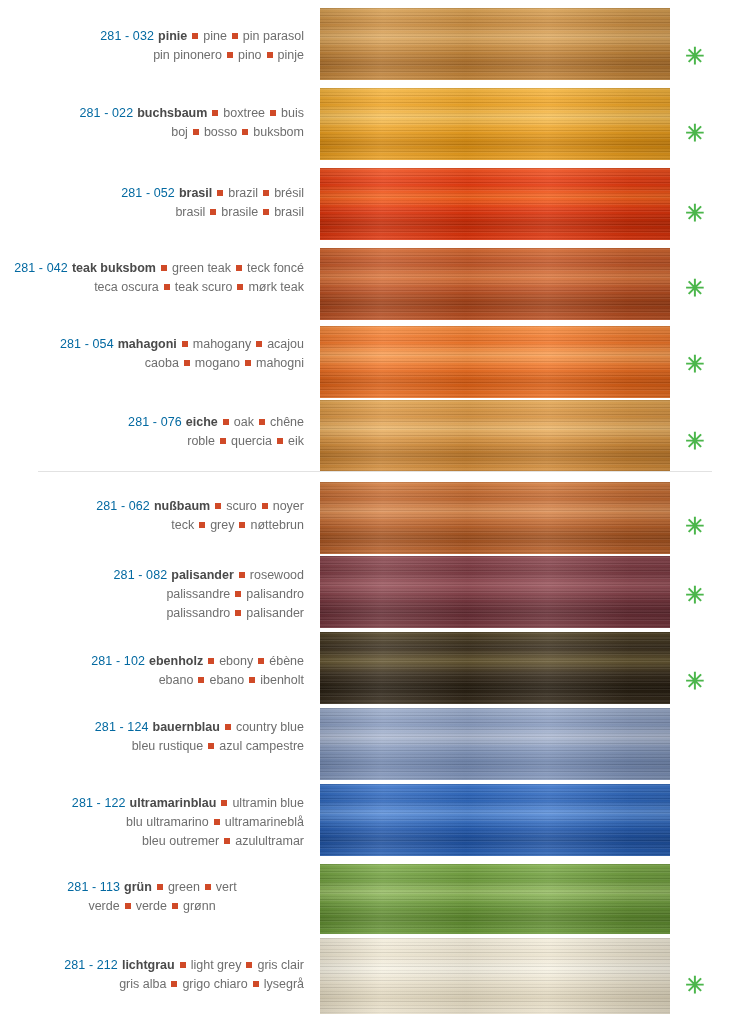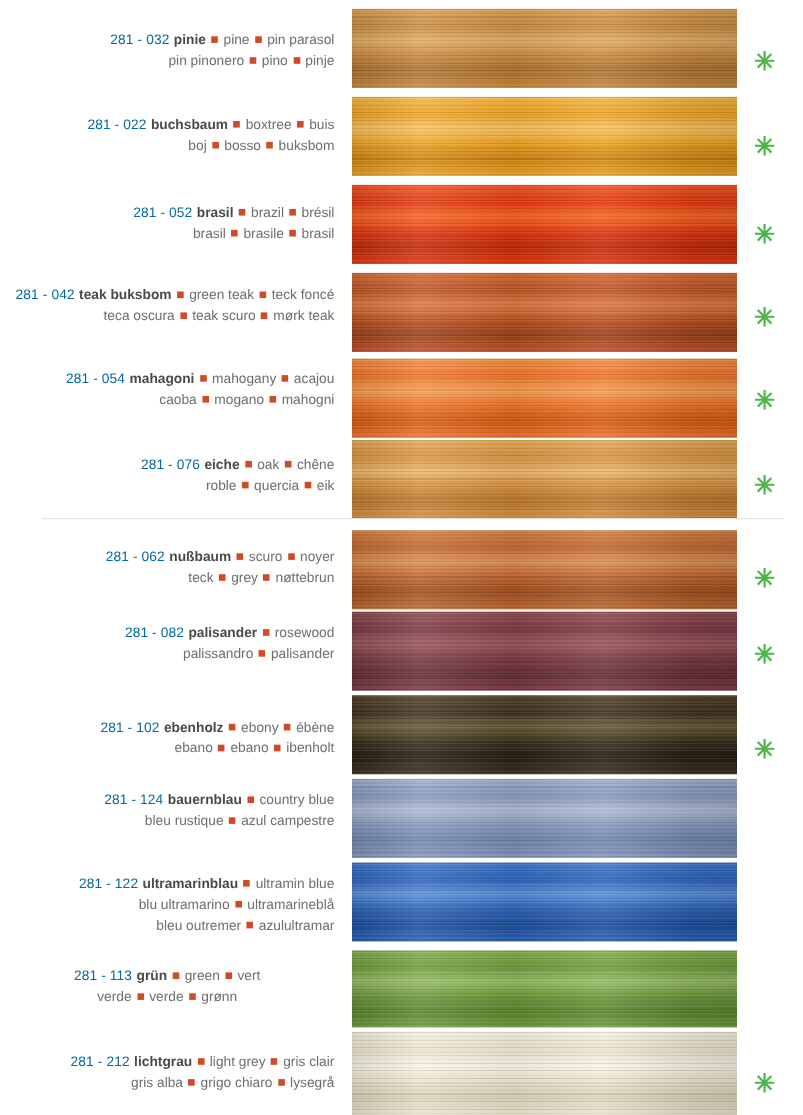--- a/index.html
+++ b/index.html
@@ -175,20 +175,21 @@
       <span class="label-line"><span class="tr">teck</span><span class="sep"></span><span class="tr">grey</span><span class="sep"></span><span class="tr">nøttebrun</span></span>
     </div>
     <div class="asterisk" style="top: 515px; color: rgb(76, 182, 76);">✳</div>
     <div class="swatch" style="top: 556px; height: 72px;">
       <div class="swatch-base" style="background: linear-gradient(rgb(142, 74, 82) 0%, rgb(123, 58, 66) 22%, rgb(156, 86, 94) 40%, rgb(123, 58, 66) 58%, rgb(99, 44, 51) 78%, rgb(123, 58, 66) 100%);"></div>
       <div class="swatch-grain" style="background: repeating-linear-gradient(rgba(0, 0, 0, 0.13) 0px, rgba(0, 0, 0, 0.13) 1px, rgba(255, 255, 255, 0.1) 1px, rgba(255, 255, 255, 0.1) 2px, rgba(0, 0, 0, 0) 2px, rgba(0, 0, 0, 0) 4px, rgba(0, 0, 0, 0.07) 4px, rgba(0, 0, 0, 0.07) 5px, rgba(255, 255, 255, 0.06) 5px, rgba(255, 255, 255, 0.06) 7px); opacity: 0.75;"></div>
       <div class="swatch-shade" style="background: linear-gradient(92deg, rgba(0, 0, 0, 0.1) 0%, rgba(255, 255, 255, 0.1) 18%, rgba(0, 0, 0, 0.05) 42%, rgba(255, 255, 255, 0.09) 65%, rgba(0, 0, 0, 0.09) 88%, rgba(0, 0, 0, 0.12) 100%);"></div>
     </div>
     <div class="row-labels" style="top: 566px;">
       <span class="label-line"><span class="code">281 - 082</span><span class="name-de">palisander</span><span class="sep"></span><span class="tr">rosewood</span></span>
+      <span class="label-line"><span class="tr">palissandre</span><span class="sep"></span><span class="tr">palisandro</span></span>
       <span class="label-line"><span class="tr">palissandro</span><span class="sep"></span><span class="tr">palisander</span></span>
     </div>
     <div class="asterisk" style="top: 584px; color: rgb(76, 182, 76);">✳</div>
     <div class="swatch" style="top: 632px; height: 72px;">
       <div class="swatch-base" style="background: linear-gradient(rgb(83, 70, 41) 0%, rgb(59, 48, 32) 22%, rgb(106, 91, 53) 40%, rgb(59, 48, 32) 58%, rgb(36, 28, 16) 78%, rgb(59, 48, 32) 100%);"></div>
       <div class="swatch-grain" style="background: repeating-linear-gradient(rgba(0, 0, 0, 0.13) 0px, rgba(0, 0, 0, 0.13) 1px, rgba(255, 255, 255, 0.1) 1px, rgba(255, 255, 255, 0.1) 2px, rgba(0, 0, 0, 0) 2px, rgba(0, 0, 0, 0) 4px, rgba(0, 0, 0, 0.07) 4px, rgba(0, 0, 0, 0.07) 5px, rgba(255, 255, 255, 0.06) 5px, rgba(255, 255, 255, 0.06) 7px); opacity: 0.75;"></div>
       <div class="swatch-shade" style="background: linear-gradient(92deg, rgba(0, 0, 0, 0.1) 0%, rgba(255, 255, 255, 0.1) 18%, rgba(0, 0, 0, 0.05) 42%, rgba(255, 255, 255, 0.09) 65%, rgba(0, 0, 0, 0.09) 88%, rgba(0, 0, 0, 0.12) 100%);"></div>
     </div>
     <div class="row-labels" style="top: 652px; padding-left: 47px;">
       <span class="label-line"><span class="code">281 - 102</span><span class="name-de">ebenholz</span><span class="sep"></span><span class="tr">ebony</span><span class="sep"></span><span class="tr">ébène</span></span>

